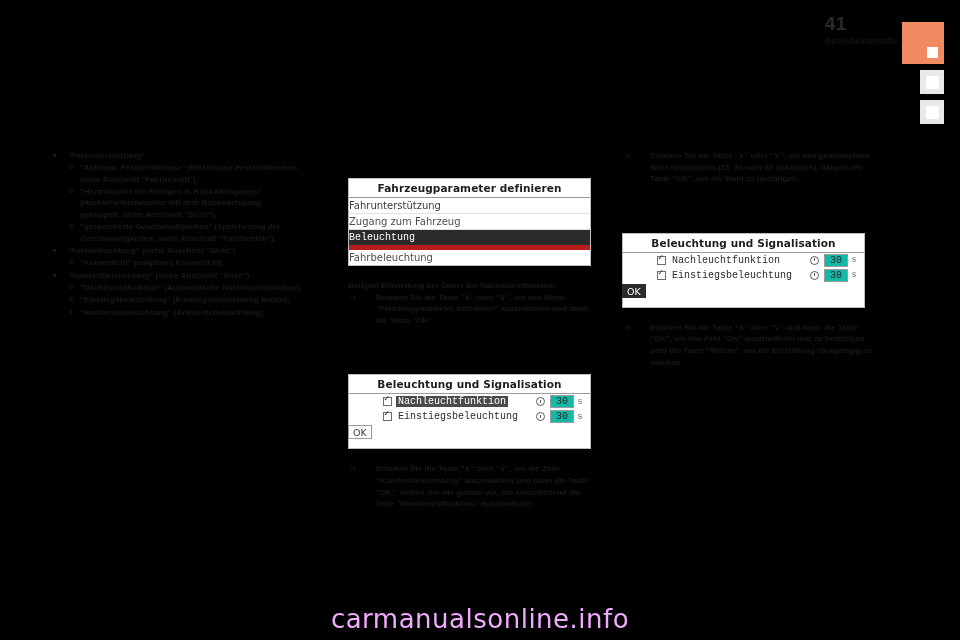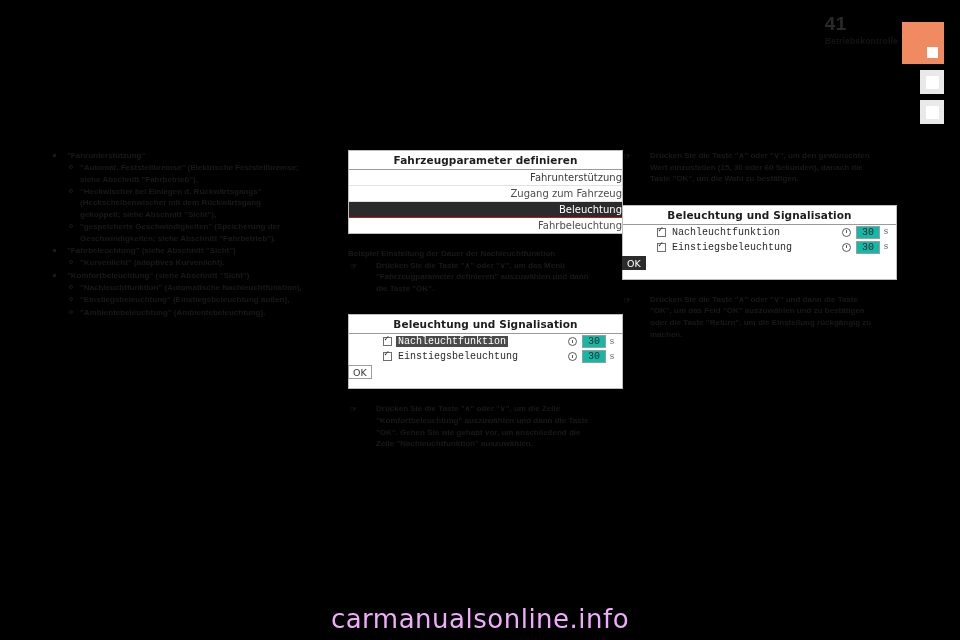--- a/index.html
+++ b/index.html
@@ -68,37 +68,39 @@
     position: relative; padding-left: 28px;
     font-weight: 700; color: #191919; font-size: 8px; line-height: 1.45;
   }
   .step > .hand {
     position: absolute; left: 2px; top: 1px;
     font-size: 8px; color: #191919;
   }
 
   
   .screen {
-    width: 275px; background: #ffffff;
+    width: 243px; background: #ffffff;
     border: 1px solid #bdbdbd;
     font-family: "DejaVu Sans", sans-serif;
+    margin-top: 28px;
   }
   .scr-title {
     text-align: center; font-size: 10.5px; font-weight: 700;
     color: #1d1d1d; padding: 3px 0 3px; background: #ffffff;
     border-bottom: 1px solid #9a9a9a; letter-spacing: .1px;
   }
   .scr-row {
-    text-align: right; font-size: 10px; color: #4d4d4d;
+    text-align: left; font-size: 10px; color: #4d4d4d;
     padding: 2px 0; background: #ffffff; border-bottom: 1px solid #e2e2e2;
   }
   .scr-row.r1 { color: #3a3a3a; }
   .scr-row.sel {
     background: #2b2b2b; color: #ffffff; font-weight: 400;
-    border-bottom: 1px solid #b91c1c;
+    border-bottom: 5px solid #b91c1c;
+    font-family: Liberation Mono, monospace;
   }
   .scr-row.last { border-bottom: none; }
 
   
   .scr2 { padding-bottom: 0; }
   .chk-row {
     display: flex; align-items: center;
     font-size: 10px; color: #2a2a2a;
     padding: 1px 4px 1px 34px; height: 15px; font-family: Liberation Mono, monospace;
   }

